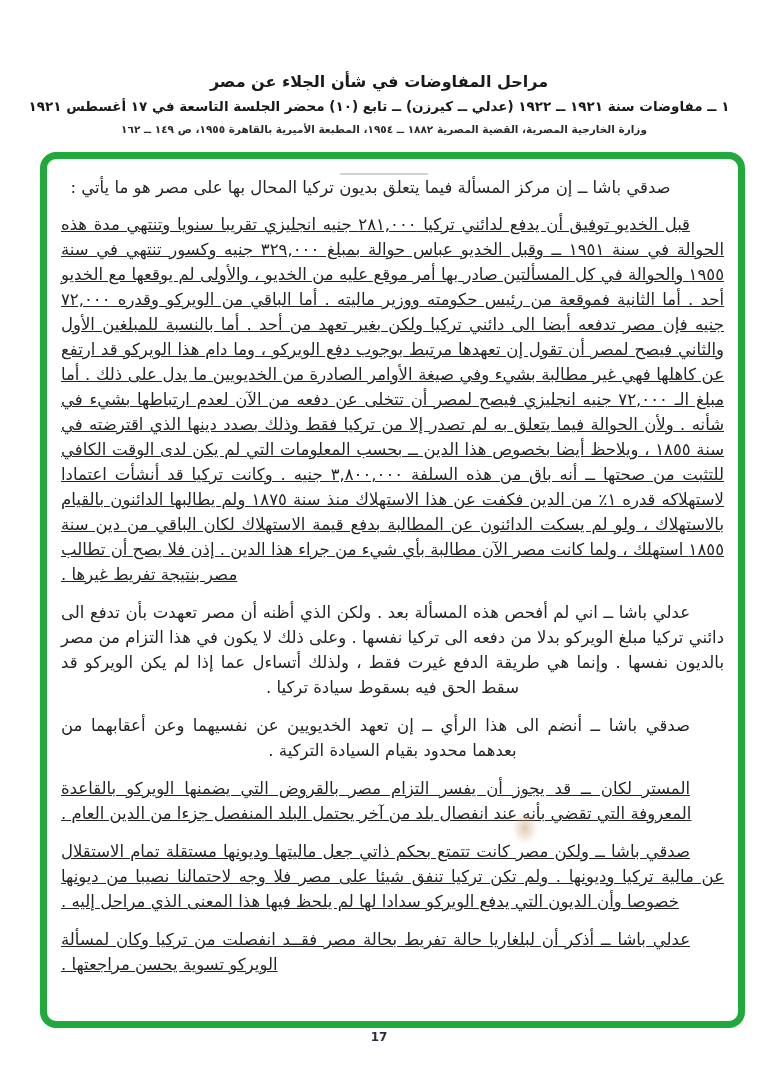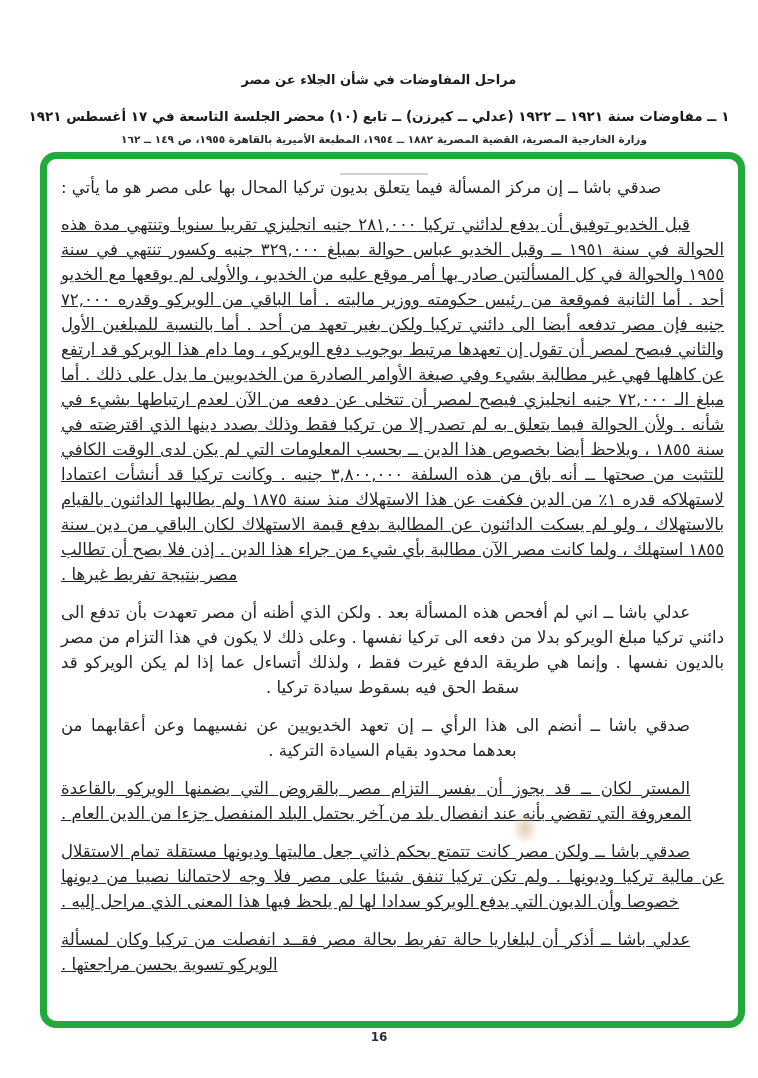--- a/index.html
+++ b/index.html
@@ -20,23 +20,23 @@
     width:758px;height:1078px;
   }
   
   .header{
     position:absolute;
     top:72px;left:0;right:0;
     text-align:center;
     color:#1a1a1a;
   }
   .header .title{
-    font-size:13px;
+    font-size:16px;
     font-weight:bold;
-    margin:0 0 21px 0;
+    margin:0 0 7px 0;
   }
   .header .subtitle{
     font-size:13.5px;
     font-weight:bold;
     margin:0 0 9px 0;
     white-space:nowrap;
     text-align:center;
   }
   .header .source{
     font-size:10.5px;
@@ -76,21 +76,21 @@
   .para{
     font-size:16.5px;
     line-height:25px;
     margin:0 0 13px 0;
     text-align:justify;
     text-indent:34px; 
     color:var(--ink);
   }
   .para.p-first{
     text-indent:44px;
-    text-align:left;
+    text-align:center;
     margin-bottom:12px;
   }
   .last-left{ text-align-last:left;text-decoration:underline; }
   .last-center{ text-align-last:center; }
   
   .footer{
     position:absolute;
     bottom:34px;left:0;right:0;
     text-align:center;
     font-size:12px;
@@ -117,16 +117,16 @@
     <p class="para last-center">عدلي باشا ــ اني لم أفحص هذه المسألة بعد . ولكن الذي أظنه أن مصر تعهدت بأن تدفع الى دائني تركيا مبلغ الويركو بدلا من دفعه الى تركيا نفسها . وعلى ذلك لا يكون في هذا التزام من مصر بالديون نفسها . وإنما هي طريقة الدفع غيرت فقط ، ولذلك أتساءل عما إذا لم يكن الويركو قد سقط الحق فيه بسقوط سيادة تركيا .</p>
     <p class="para last-center">صدقي باشا ــ أنضم الى هذا الرأي ــ إن تعهد الخديويين عن نفسيهما وعن أعقابهما من بعدهما محدود بقيام السيادة التركية .</p>
     <p class="para last-left">المستر لكان ــ قد يجوز أن يفسر التزام مصر بالقروض التي يضمنها الويركو بالقاعدة المعروفة التي تقضي بأنه عند انفصال بلد من آخر يحتمل البلد المنفصل جزءا من الدين العام .</p>
     <p class="para last-left">صدقي باشا ــ ولكن مصر كانت تتمتع بحكم ذاتي جعل ماليتها وديونها مستقلة تمام الاستقلال عن مالية تركيا وديونها . ولم تكن تركيا تنفق شيئا على مصر فلا وجه لاحتمالنا نصيبا من ديونها خصوصا وأن الديون التي يدفع الويركو سدادا لها لم يلحظ فيها هذا المعنى الذي مراحل إليه .</p>
     <p class="para last-left">عدلي باشا ــ أذكر أن لبلغاريا حالة تفريط بحالة مصر فقــد انفصلت من تركيا وكان لمسألة الويركو تسوية يحسن مراجعتها .</p>
 
     <div class="stain"></div>
   </div>
 
   <footer class="footer">
-    <span>16</span>
+    <span>17</span>
   </footer>
 
 </div>
 
 </body></html>

